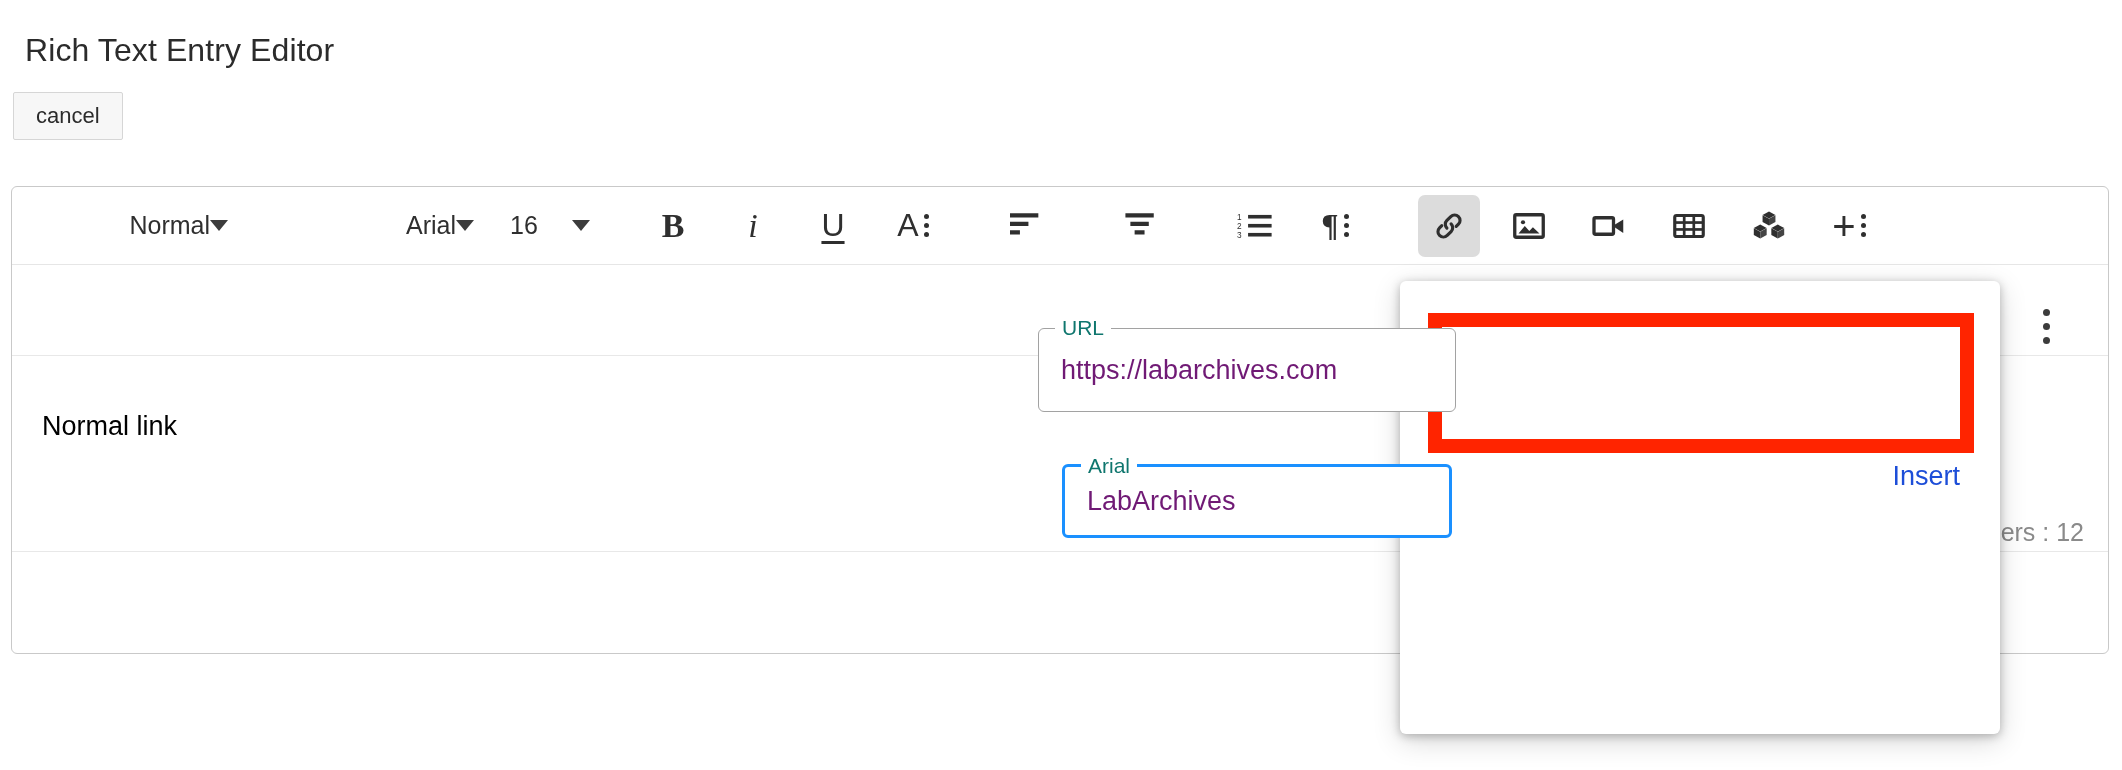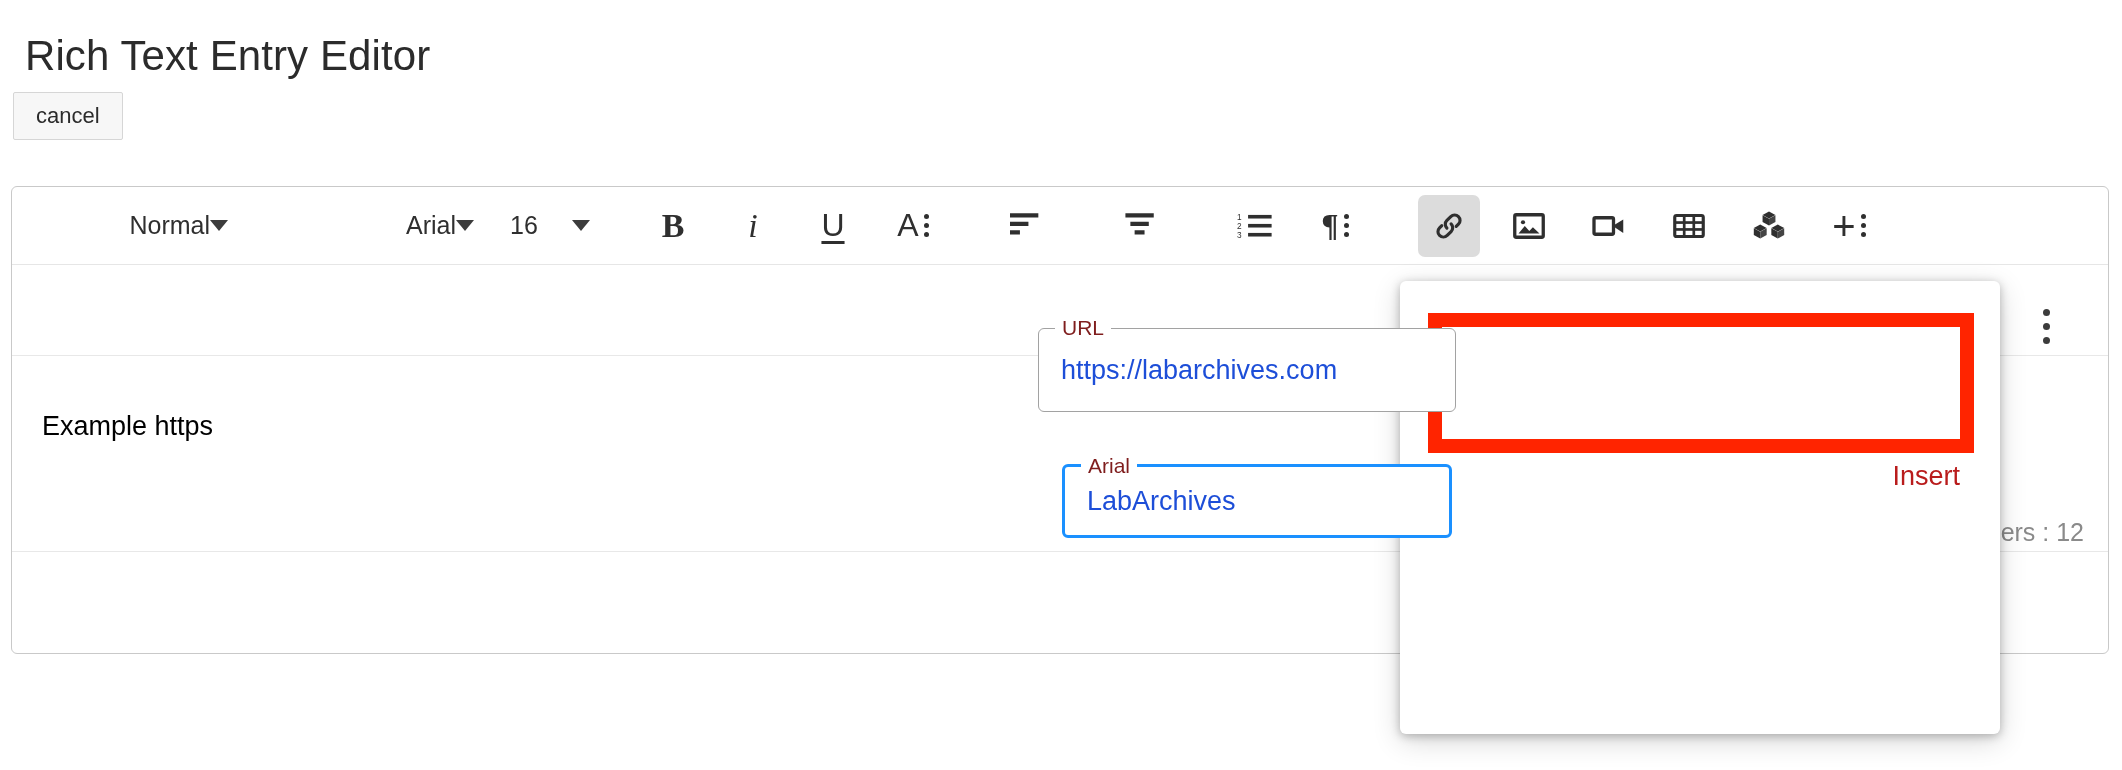--- a/index.html
+++ b/index.html
@@ -14,21 +14,21 @@
     font-family: "Liberation Sans", sans-serif;
     color: #202124;
     overflow: hidden;
   }
 
   
   #page-title {
     position: absolute;
     left: 25px;
     top: 32px;
-    font-size: 42px;
+    font-size: 32px;
     font-weight: 400;
     color: #2b2b2b;
     letter-spacing: 0.1px;
   }
 
   #action-bar {
     position: absolute;
     left: 13px;
     top: 92px;
     display: flex;
@@ -208,43 +208,43 @@
     background: #fff;
   }
   .field.focused { border: 3px solid #1A8FE3; border-color: #1A90FF; }
   .field .legend {
     position: absolute;
     top: -13px;
     left: 16px;
     background: #ffffff;
     padding: 0 7px;
     font-size: 21px;
-    color: #7f1d1d;
+    color: #0f766e;
     line-height: 24px;
     white-space: nowrap;
   }
   .field .value {
     position: absolute;
     left: 22px;
     top: 50%;
     transform: translateY(-50%);
     font-size: 27px;
-    color: #1d4ed8;
+    color: #701a75;
     white-space: nowrap;
   }
 
   #field-url  { left: 1038px; top: 328px; width: 418px; height: 84px; }
   #field-text { left: 1062px; top: 464px; width: 390px; height: 74px; }
 
   #insert-btn {
     position: absolute;
     right: 34px;
     top: 176px;
     font-size: 27px;
-    color: #b91c1c;
+    color: #1d4ed8;
     cursor: pointer;
     background: none;
     border: none;
     font-family: "Liberation Sans", sans-serif;
     padding: 4px 6px;
   }
 </style>
 </head>
 <body>
 
@@ -377,21 +377,21 @@
             <i></i>
             <i></i>
           </span>
       </span>
     </div>
   </div>
 
   <div id="editor-body">
     <div class="body-rule" id="rule-1"></div>
     <div class="body-rule" id="rule-2"></div>
-    <div id="doc-text">Example https</div>
+    <div id="doc-text">Normal link</div>
     <div id="row-kebab">
         <i></i>
         <i></i>
         <i></i>
       </div>
     <div id="char-count">ers : 12</div>
   </div>
 </div>
 
 <div id="link-popup">

